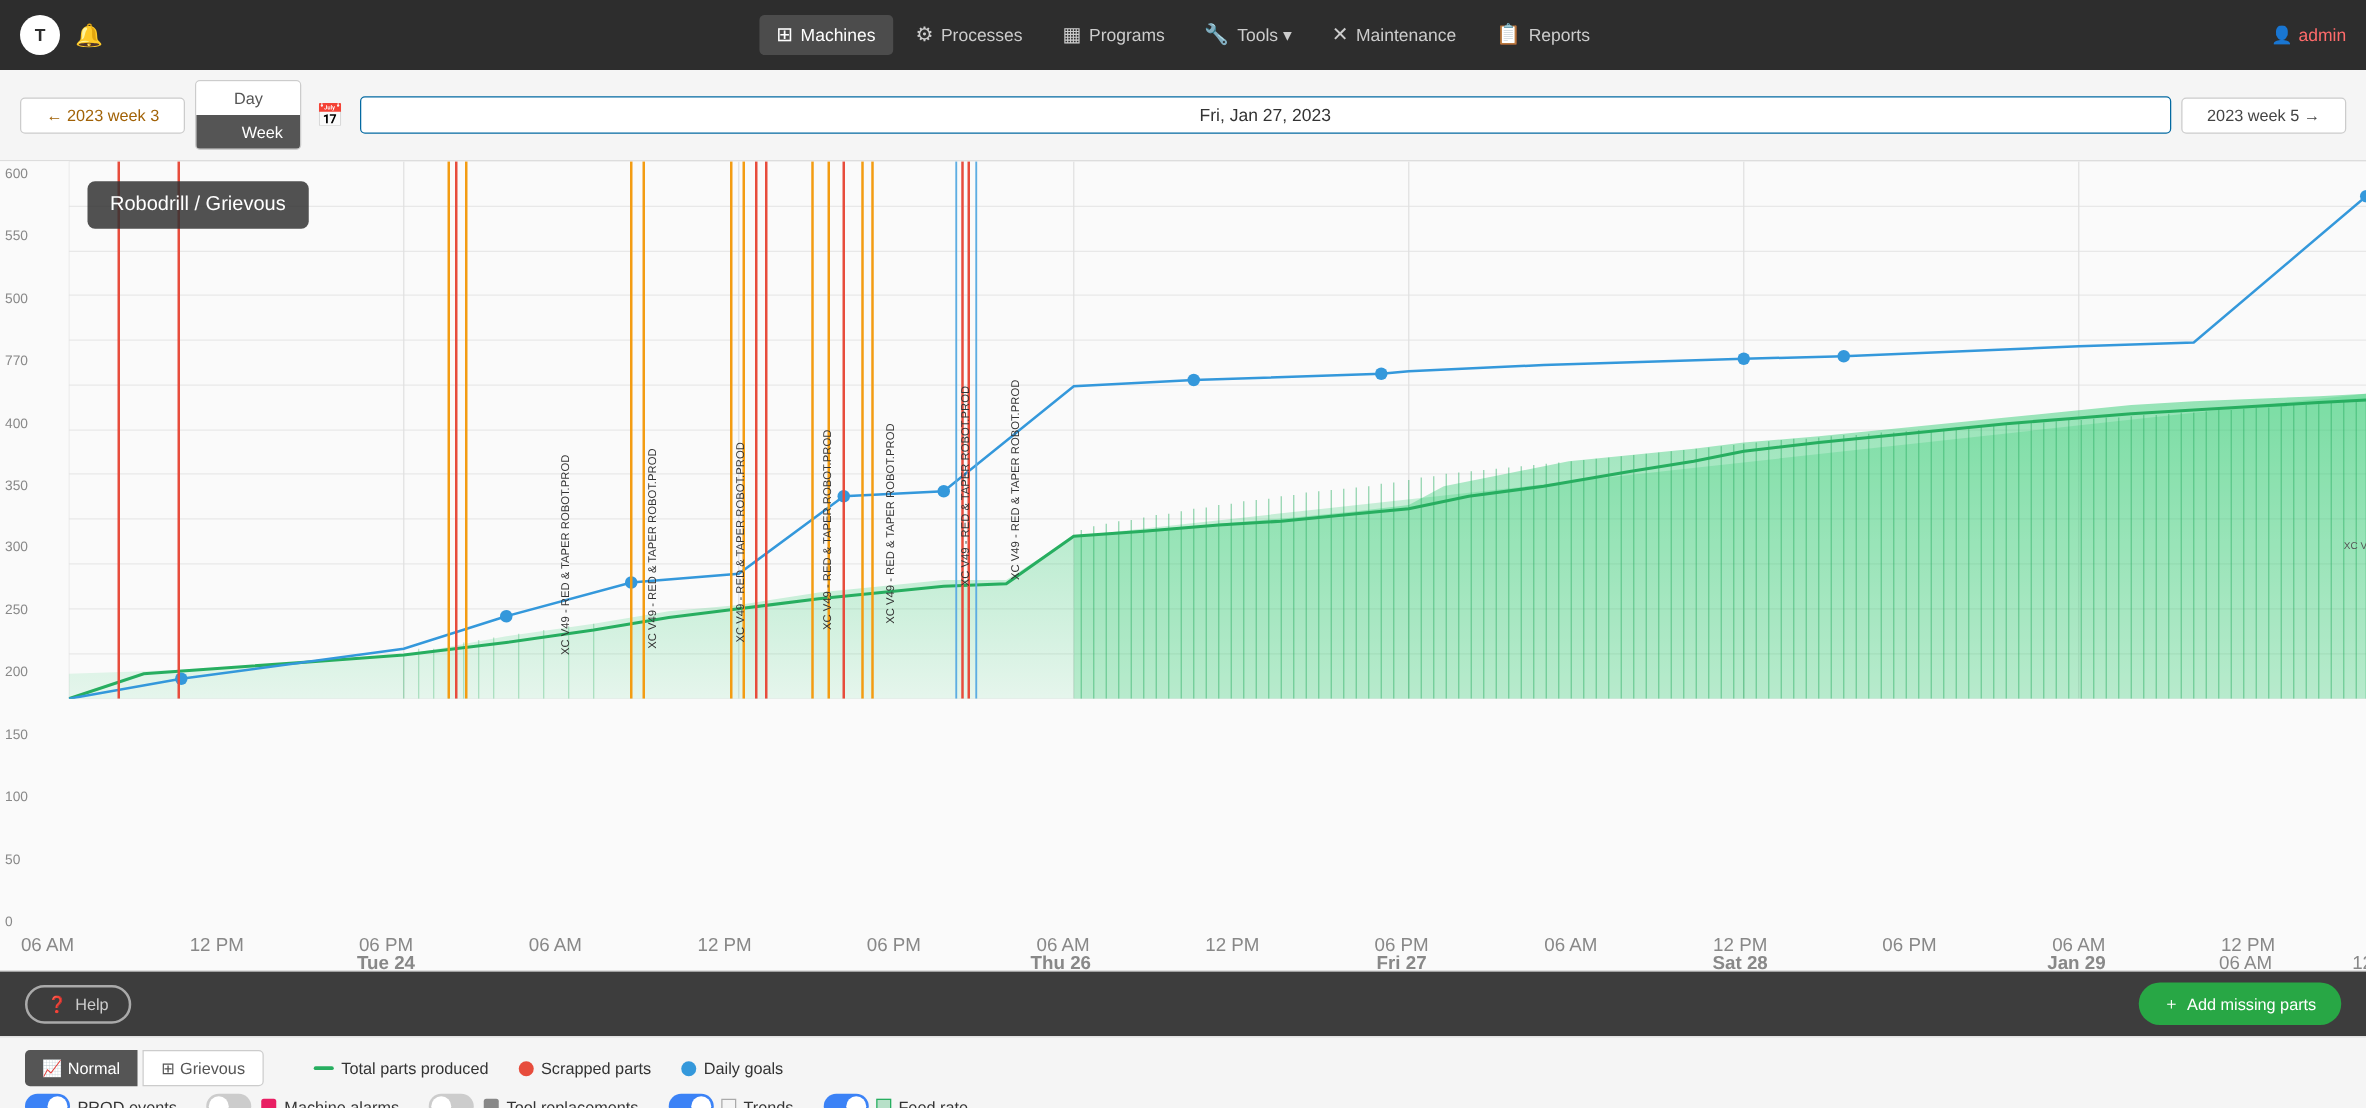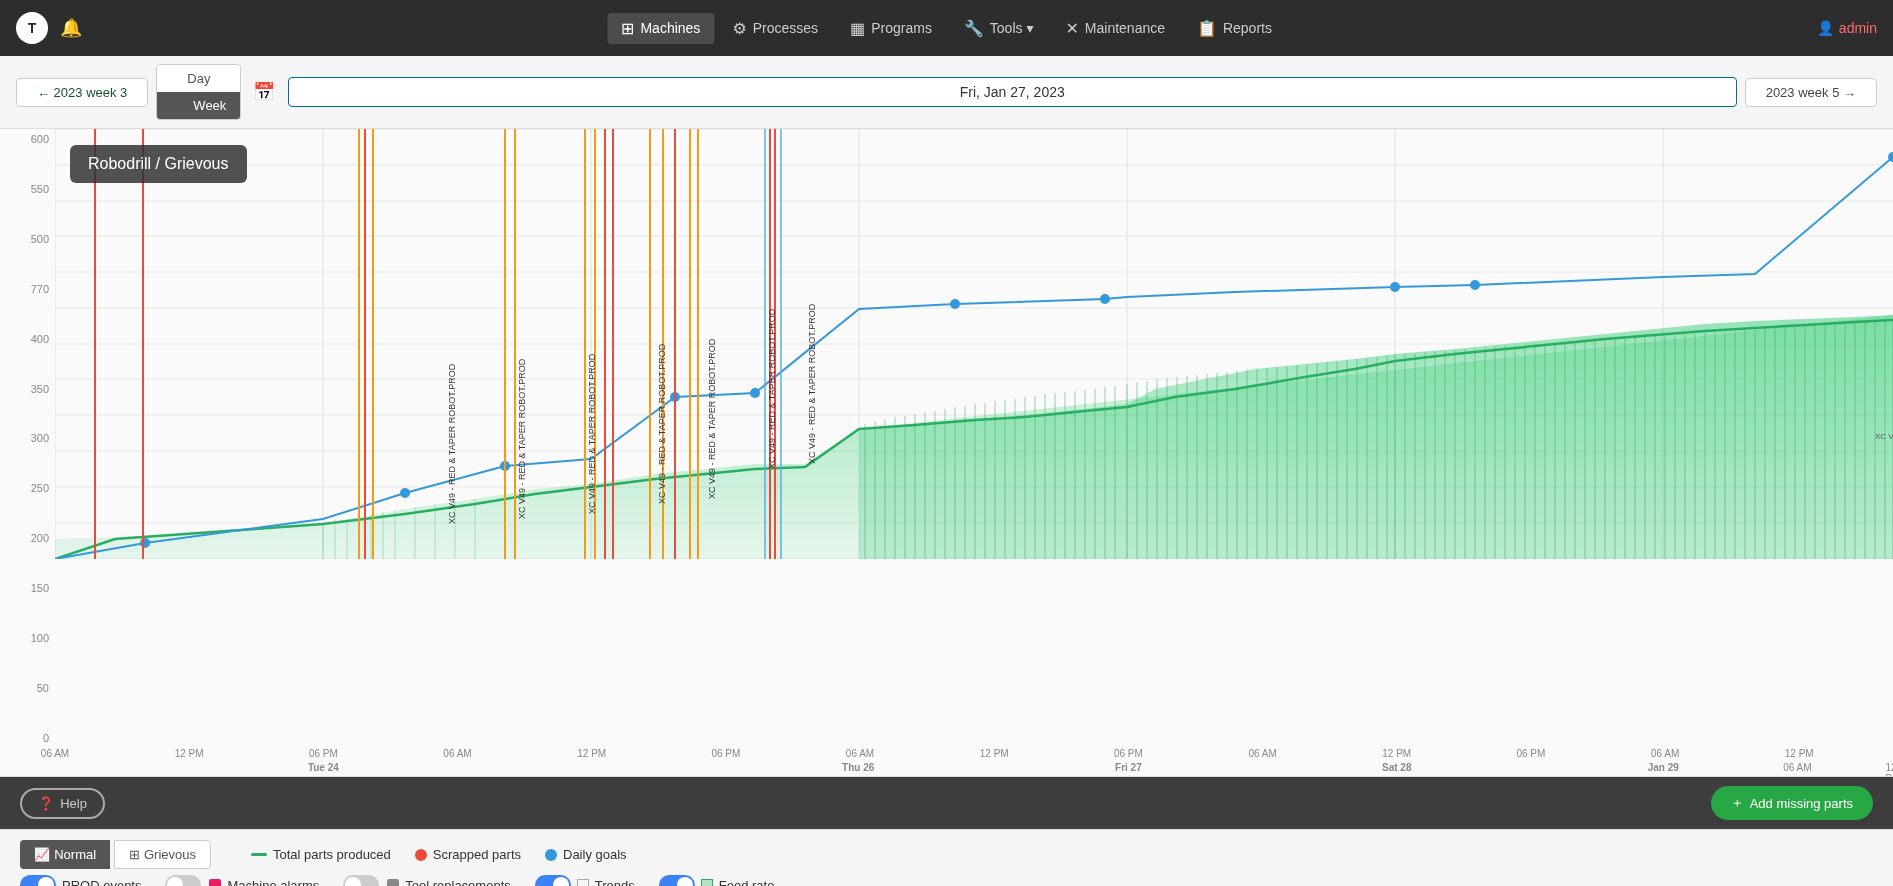--- a/index.html
+++ b/index.html
@@ -56,21 +56,21 @@
       display: flex; align-items: center;
       padding: 8px 16px; gap: 8px;
     }
     .week-btn {
       border: 1px solid #ccc;
       background: #fff;
       border-radius: 4px;
       padding: 6px 20px;
       font-size: 13px;
       cursor: pointer;
-      color: #14532d;
+      color: #a16207;
       flex: 0 0 auto;
     }
     .day-week-toggle {
       display: flex; border: 1px solid #ccc; border-radius: 4px; overflow: hidden; flex-direction: column;
     }
     .toggle-btn {
       padding: 6px 14px; font-size: 13px; cursor: pointer; background: #fff; border: none; color: #555;
     }
     .toggle-btn.active { background: #555; color: #fff; padding-left: 36px; }
     .calendar-icon { font-size: 18px; color: #555; cursor: pointer; padding: 4px; }
@@ -112,21 +112,21 @@
       z-index: 10;
     }
 
     
     .y-axis {
       position: absolute; left: 0; top: 0; bottom: 28px; width: 55px;
       display: flex; flex-direction: column-reverse; justify-content: space-between;
       padding: 4px 6px 4px 4px;
     }
     .y-label {
-      font-size: 11px; color: #888; text-align: right; width: 100%;
+      font-size: 11px; color: #888; text-align: left; width: 100%;
     }
 
     
     .chart-svg {
       position: absolute; left: 55px; right: 0; top: 0; bottom: 28px;
     }
 
     
     .bottom-panel {
       background: #3d3d3d;
@@ -568,21 +568,21 @@
     <text x="470" y="390" font-size="9" fill="#333" transform="rotate(-90, 470, 390)">XC V49 - RED &amp; TAPER ROBOT.PROD</text>
     <text x="540" y="385" font-size="9" fill="#333" transform="rotate(-90, 540, 385)">XC V49 - RED &amp; TAPER ROBOT.PROD</text>
     <text x="610" y="375" font-size="9" fill="#333" transform="rotate(-90, 610, 375)">XC V49 - RED &amp; TAPER ROBOT.PROD</text>
     <text x="660" y="370" font-size="9" fill="#333" transform="rotate(-90, 660, 370)">XC V49 - RED &amp; TAPER ROBOT.PROD</text>
     <text x="720" y="340" font-size="9" fill="#333" transform="rotate(-90, 720, 340)">XC V49 - RED &amp; TAPER ROBOT.PROD</text>
     <text x="760" y="335" font-size="9" fill="#333" transform="rotate(-90, 760, 335)">XC V49 - RED &amp; TAPER ROBOT.PROD</text>
     <text x="1820" y="310" font-size="8" fill="#555">XC V49 - RED &amp; TAPER C(ROBOT.PROD</text>
 
   </svg>
 
-  <div style="position:absolute; bottom:0; left:55px; right:0; height:28px; font-size:10px; color:#888;">
+  <div style="position:absolute; bottom:0; left:38px; right:0; height:28px; font-size:15px; color:#888;">
 
     <span style="position:absolute; left:0%; transform:translateX(-50%);">06 AM</span>
     <span style="position:absolute; left:7.3%; transform:translateX(-50%);">12 PM</span>
     <span style="position:absolute; left:14.6%; transform:translateX(-50%);">06 PM</span>
     <span style="position:absolute; left:14.6%; top:14px; transform:translateX(-50%); font-weight:bold;text-align:center;">Tue 24</span>
     <span style="position:absolute; left:21.9%; transform:translateX(-50%);">06 AM</span>
     <span style="position:absolute; left:29.2%; transform:translateX(-50%);">12 PM</span>
     <span style="position:absolute; left:36.5%; transform:translateX(-50%);">06 PM</span>
     <span style="position:absolute; left:29.2%; top:14px; transform:translateX(-50%); font-weight:normal;margin-top:48px;">Wed 25</span>
     <span style="position:absolute; left:43.8%; transform:translateX(-50%);">06 AM</span>

